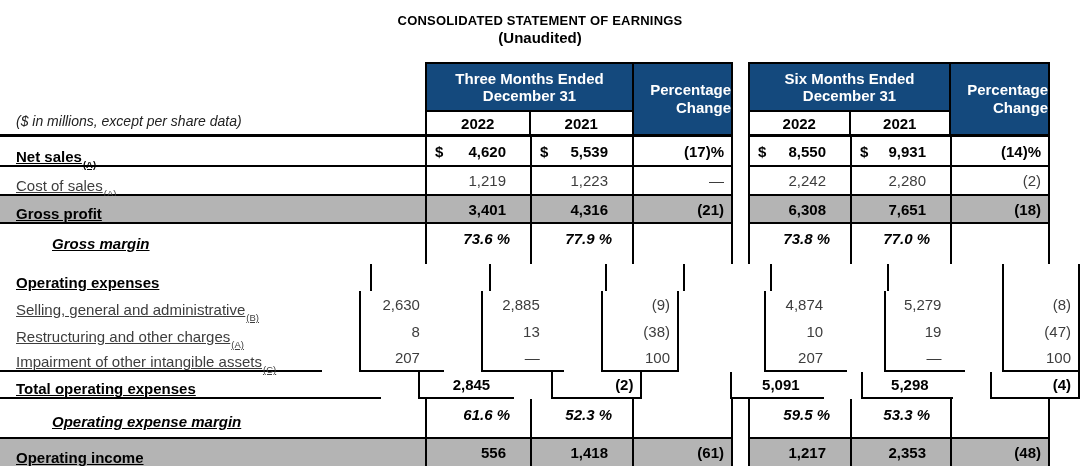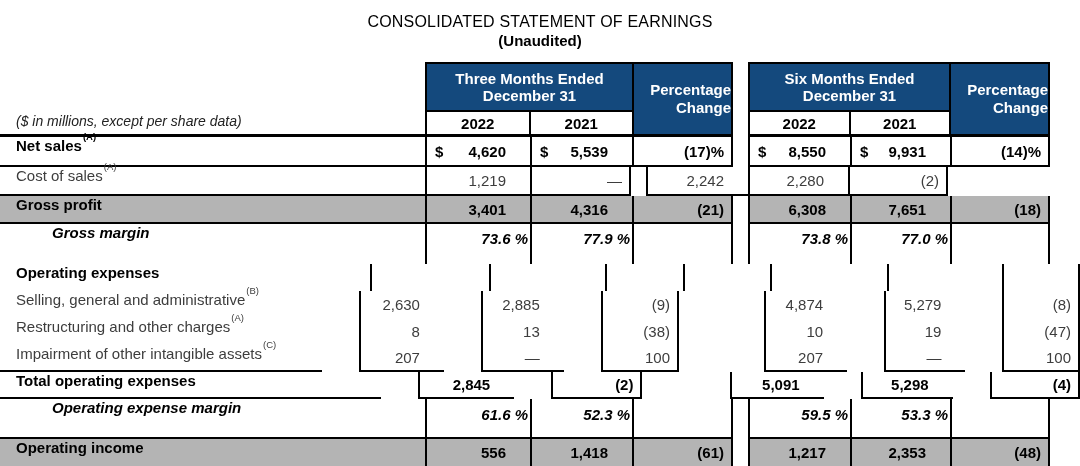--- a/index.html
+++ b/index.html
@@ -10,21 +10,21 @@
   }
   *{margin:0;padding:0;box-sizing:border-box;}
   body{
     width:1080px;height:466px;
     background:#fff;
     font-family:"Liberation Sans",sans-serif;
     color:var(--ink);
     overflow:hidden;
   }
   .title-block{ text-align:center; padding-top:13px; height:62px;}
-  .title-line1{font-size:16px;font-weight:normal;letter-spacing:.2px;}
+  .title-line1{font-size:13px;font-weight:bold;letter-spacing:.2px;}
   .title-line2{font-size:15px;font-weight:bold;margin-top:1px;}
 
   .row{display:flex;}
   .c{box-sizing:border-box;position:relative;}
   .w-label{width:425px;}
   .w1{width:105px;} .w2{width:102px;} .w3{width:101px;}
   .wg{width:15px;}
   .w4{width:102px;} .w5{width:100px;} .w6{width:100px;}
 
   .bl{border-left:2px solid #000;}
@@ -56,30 +56,30 @@
   .hy{flex:1;display:flex;align-items:center;justify-content:center;
       font-weight:bold;font-size:15px;background:#fff;}
   .hy-divide{border-right:2px solid #000;}
   .hpct{
     background:var(--blue);color:#fff;font-weight:bold;font-size:15px;text-align:right;
     display:flex;flex-direction:column;justify-content:center;line-height:18px;
     border-left:2px solid #000;flex:1;
   }
 
   
-  .lbl{display:flex;align-items:flex-start;padding-left:16px;font-size:15px;color:var(--soft);}
+  .lbl{display:flex;align-items:flex-end;padding-left:16px;font-size:15px;color:var(--soft);text-decoration:underline;}
   .lbl sup{font-size:9.5px;line-height:0;margin-left:1px;}
   .b{font-weight:bold;color:#000;}
   .bi{font-weight:bold;font-style:italic;color:#000;}
   .indent{padding-left:52px;}
   .num{display:flex;align-items:center;justify-content:flex-end;
        font-size:15px;color:var(--soft);padding-right:24px;}
   .num.b,.num.bi{color:#000;}
   .pct{padding-right:7px;}
-  .pctm{padding-right:2px;}
+  .pctm{padding-right:20px;}
   .dollar{justify-content:space-between;padding-left:8px;}
   .gap{background:#fff;}
 </style>
 </head>
 <body>
 
 <div class="title-block">
   <div class="title-line1">CONSOLIDATED STATEMENT OF EARNINGS</div>
   <div class="title-line2">(Unaudited)</div>
 </div>
@@ -149,20 +149,21 @@
       <span>(14)%</span>
     </div>
 </div>
 
 <div class="row h29 bb">
   <div class="c w-label lbl">
     <span>Cost of sales</span>
       <sup>(A)</sup>
   </div>
   <div class="c w1 bl num">1,219</div>
+  <div class="c w2 bl num">1,223</div>
   <div class="c w3 bl br num pct">—</div>
   <div class="c wg gap"></div>
   <div class="c w4 bl num">2,242</div>
   <div class="c w5 bl num">2,280</div>
   <div class="c w6 bl br num pct">(2)</div>
 </div>
 
 <div class="row h28 bb gray">
   <div class="c w-label lbl b">Gross profit</div>
   <div class="c w1 bl num b">3,401</div>

